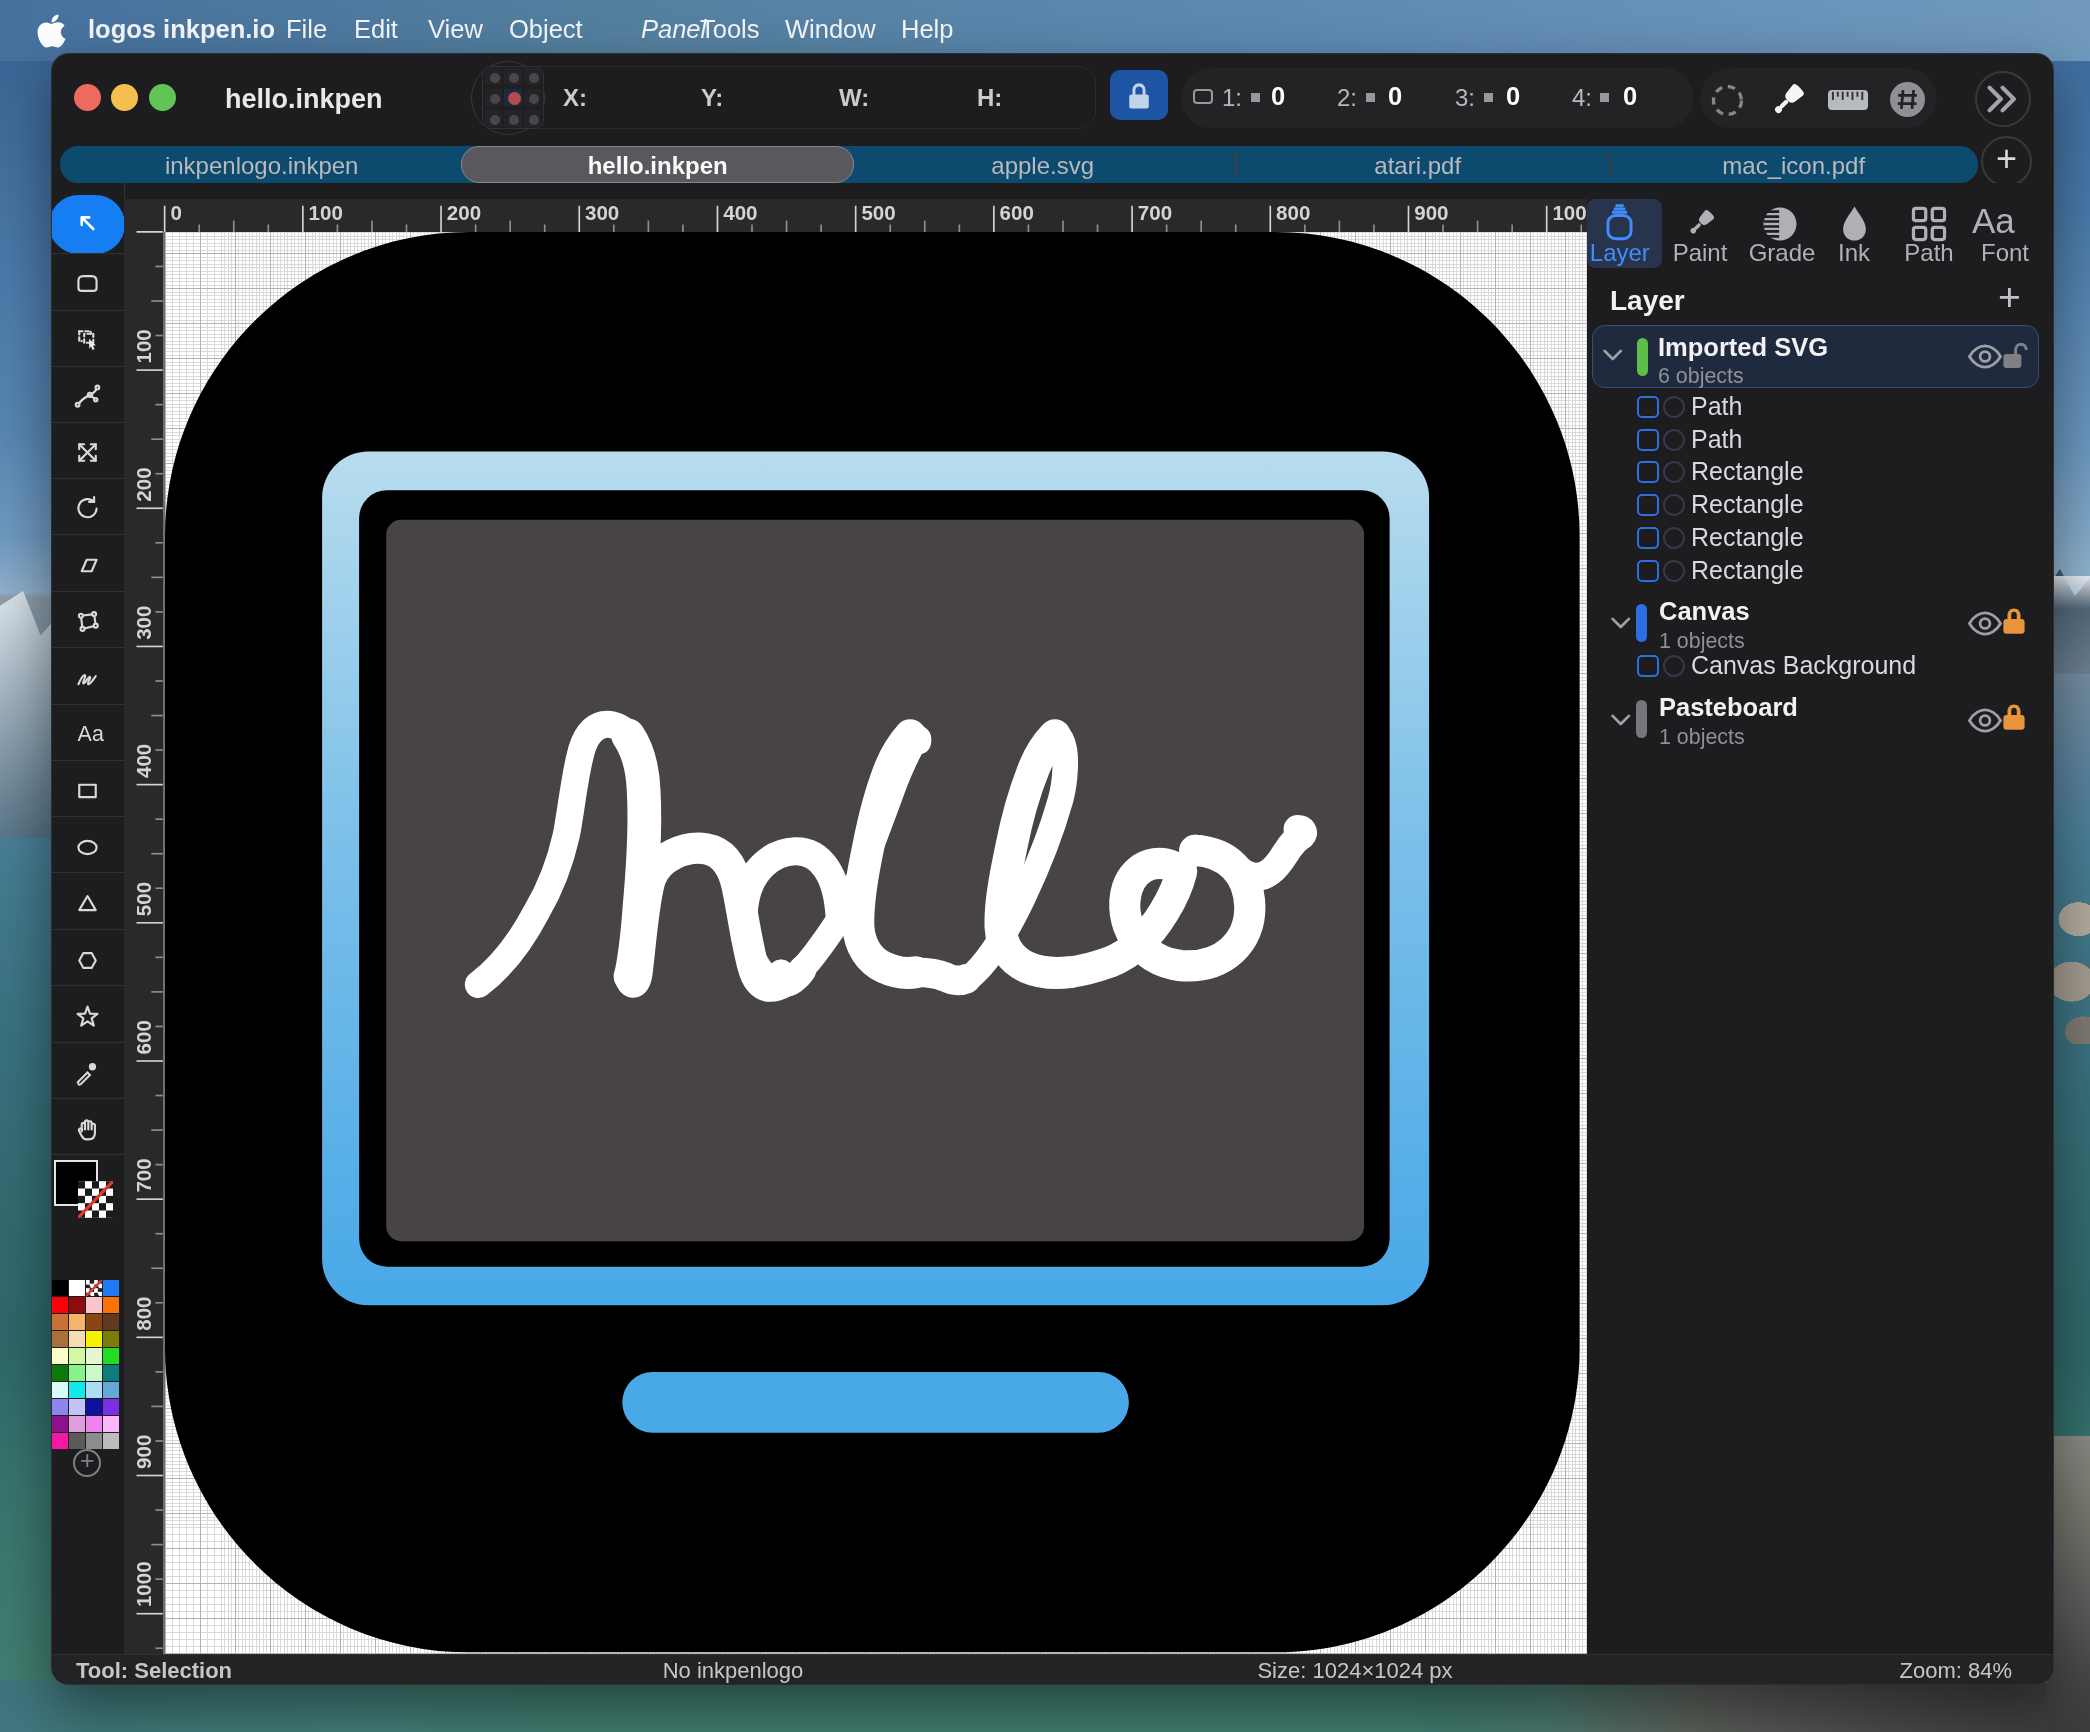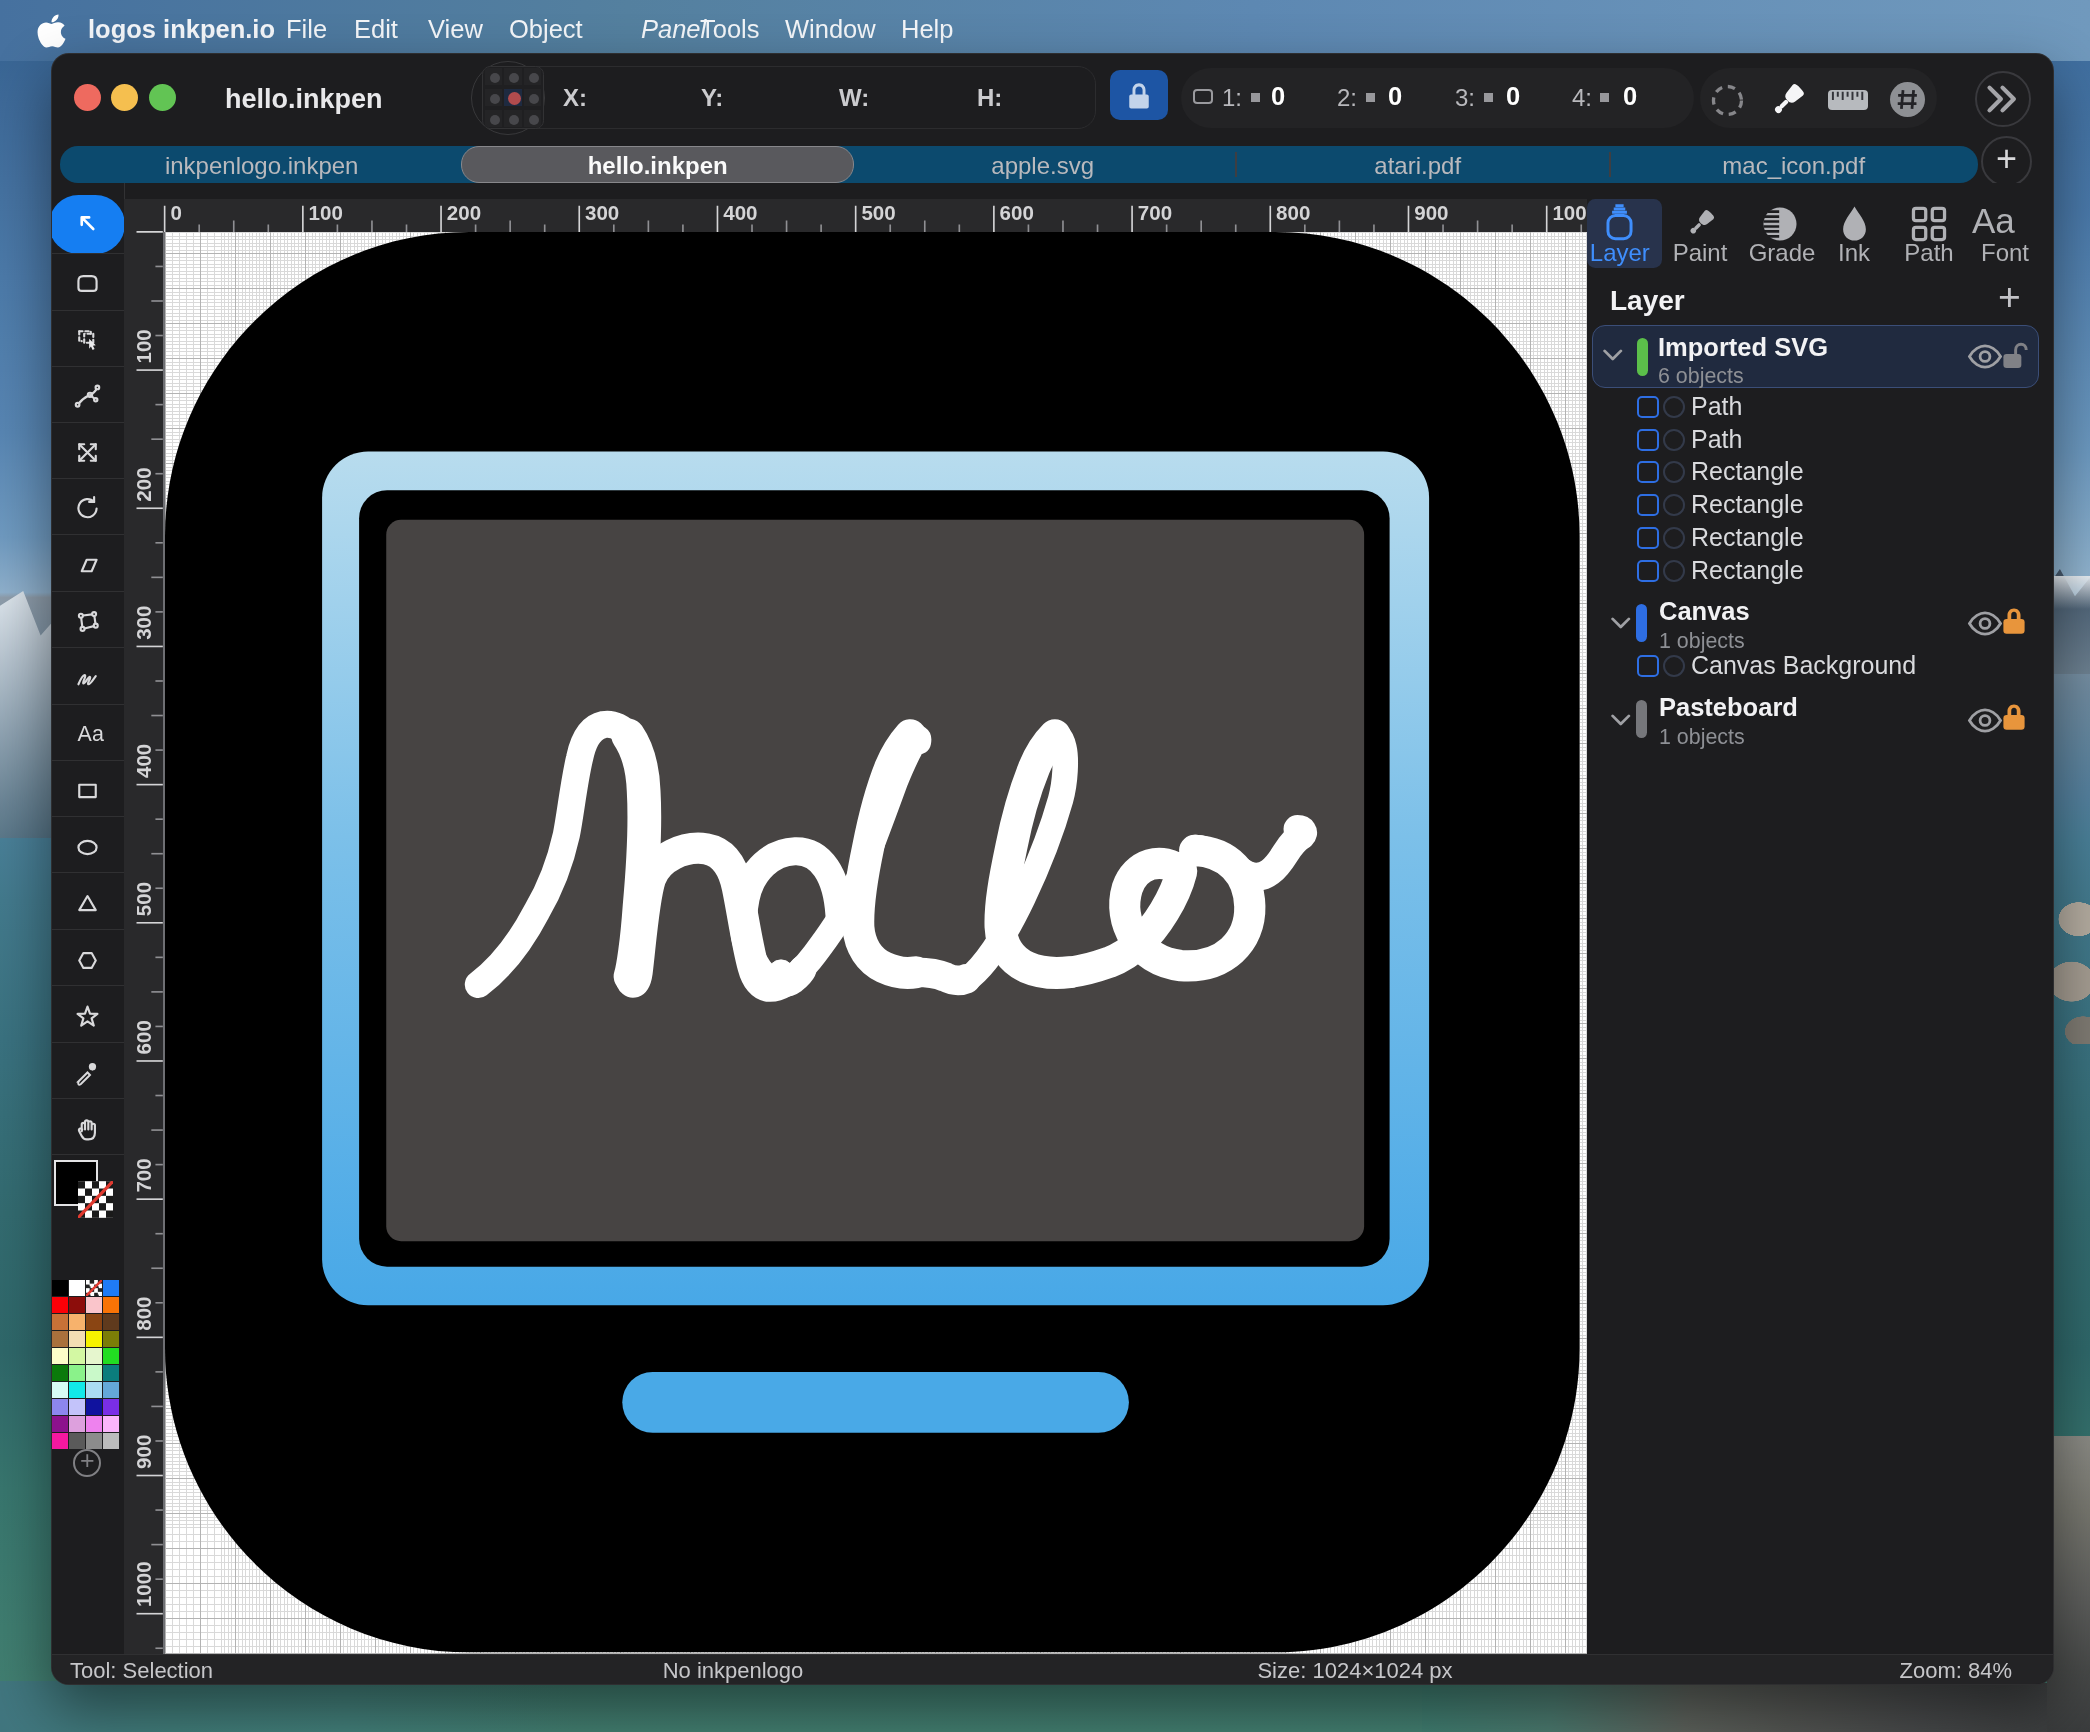--- a/index.html
+++ b/index.html
@@ -632,19 +632,19 @@
     <svg width="0" height="0">
         <defs>
           <g id="chv">
             <path d="M2 4 L12 14 L22 4" fill="none" stroke="#9fa0a4" stroke-width="3.4" stroke-linecap="round" stroke-linejoin="round" transform="translate(0,4)"></path>
           </g>
         </defs>
       </svg>
   </div>
 
   <div class="abs" id="statusbar" style="left:0;top:1600px;width:2003px;height:32px;background:#232325;border-top:1.6px solid #303032;">
-    <span class="abs st" style="left:18px;">Tool: Selection</span>
+    <span class="abs st" style="left:24px;font-weight:bold;">Tool: Selection</span>
     <span class="abs st" style="left:533px;width:296px;text-align:center;">No inkpenlogo</span>
     <span class="abs st" style="left:1155px;width:296px;text-align:center;">Size: 1024×1024 px</span>
     <span class="abs st" style="left:1763px;width:197px;text-align:right;">Zoom: 84%</span>
   </div>
 </div>
 
 
 </body></html>

